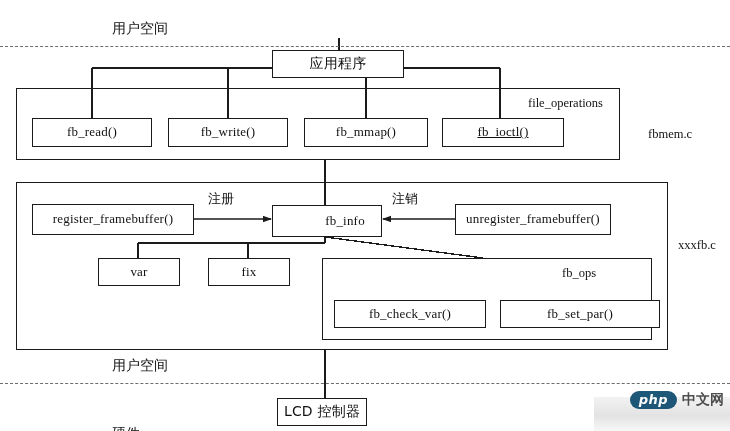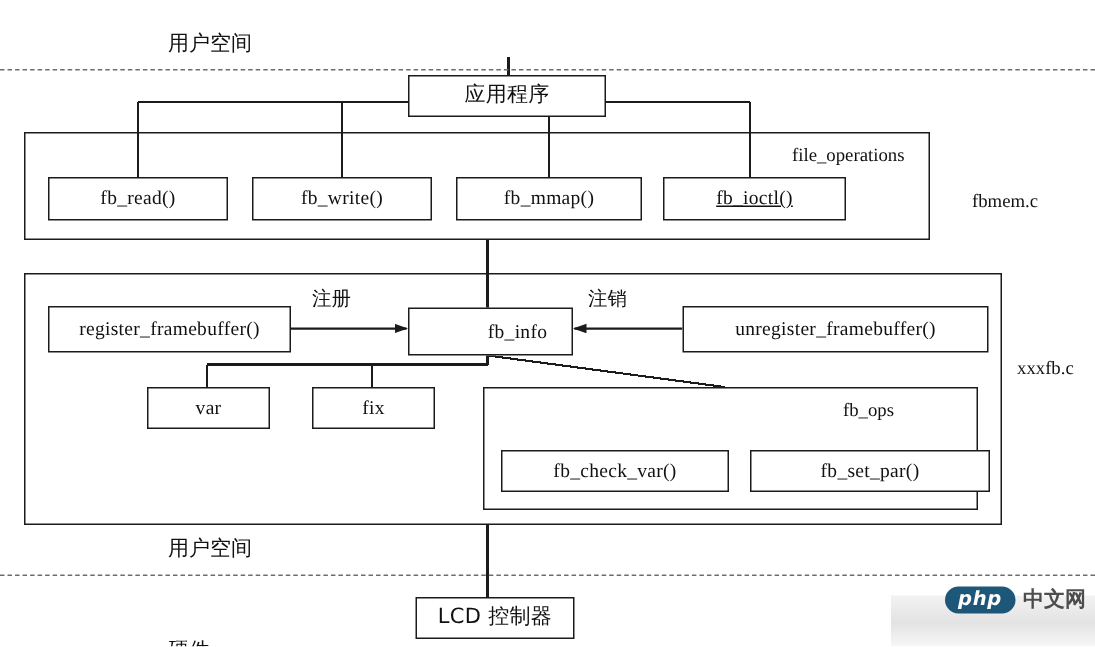--- a/index.html
+++ b/index.html
@@ -200,39 +200,39 @@
   <div class="node" style="left:442px; top:118px; width:122px; height:29px;text-decoration:underline;">fb_ioctl()</div>
 
   <div class="frame" style="left:16px; top:182px; width:652px; height:168px;"></div>
 
   <div class="label side" style="left:678px; top:238px;">xxxfb.c</div>
 
   <div class="node" style="left:32px; top:204px; width:162px; height:31px;">register_framebuffer()</div>
 
   <div class="node" style="left:272px; top:205px; width:110px; height:32px;padding-left:36px;">fb_info</div>
 
-  <div class="node" style="left:455px; top:204px; width:204px; height:31px;">unregister_framebuffer()</div>
+  <div class="node" style="left:455px; top:204px; width:156px; height:31px;">unregister_framebuffer()</div>
 
   <div class="label arrow-tag" style="left:208px; top:190px;">注册</div>
 
   <div class="label arrow-tag" style="left:392px; top:190px;">注销</div>
 
   <div class="node" style="left:98px; top:258px; width:82px; height:28px;">var</div>
 
   <div class="node" style="left:208px; top:258px; width:82px; height:28px;">fix</div>
 
   <div class="frame" style="left:322px; top:258px; width:330px; height:82px;"></div>
 
   <div class="frame-label" style="left:562px; top:266px;">fb_ops</div>
 
   <div class="node" style="left:334px; top:300px; width:152px; height:28px;">fb_check_var()</div>
 
   <div class="node" style="left:500px; top:300px; width:160px; height:28px;">fb_set_par()</div>
 
-  <div class="node cn" style="left:277px; top:398px; width:106px; height:28px;">LCD 控制器</div>
+  <div class="node cn" style="left:277px; top:398px; width:90px; height:28px;">LCD 控制器</div>
 
   <div id="wm-smudge"></div>
   <div id="watermark">
     <span class="php-badge">php</span>
     <span class="wm-text">中文网</span>
   </div>
 
 </div>
 
 </body></html>

